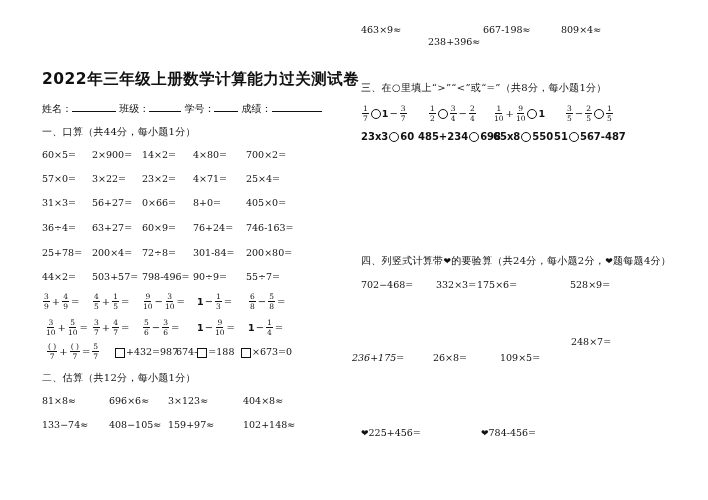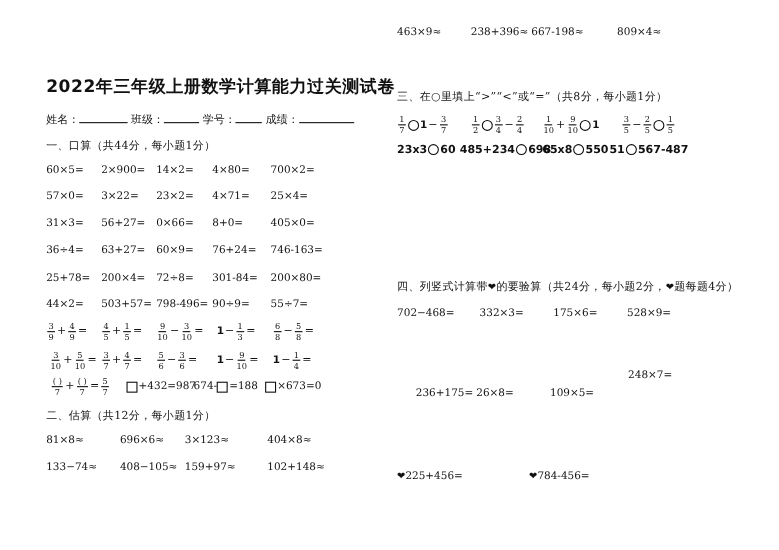--- a/index.html
+++ b/index.html
@@ -149,21 +149,21 @@
 <div id="s2rows">
     <div class="abs item" style="left:42px;top:395px;">81×8≈</div>
     <div class="abs item" style="left:109px;top:395px;">696×6≈</div>
     <div class="abs item" style="left:168px;top:395px;">3×123≈</div>
     <div class="abs item" style="left:243px;top:395px;">404×8≈</div>
     <div class="abs item" style="left:42px;top:419px;">133−74≈</div>
     <div class="abs item" style="left:109px;top:419px;">408−105≈</div>
     <div class="abs item" style="left:168px;top:419px;">159+97≈</div>
     <div class="abs item" style="left:243px;top:419px;">102+148≈</div>
     <div class="abs item" style="left:361px;top:24px;">463×9≈</div>
-    <div class="abs item" style="left:428px;top:24px;text-align:center;">238+396≈</div>
+    <div class="abs item" style="left:428px;top:36px;text-align:center;">238+396≈</div>
     <div class="abs item" style="left:483px;top:24px;">667-198≈</div>
     <div class="abs item" style="left:561px;top:24px;">809×4≈</div>
   </div>
 
 <div class="abs sec" style="left:361px;top:81px;">三、在○里填上“&gt;”“&lt;”或“=”（共8分，每小题1分）</div>
 <div id="s3row1">
     <div class="abs item" style="left:361px;top:104px;"><span class="frac">
         <span class="n">1</span>
         <span class="d">7</span>
       </span><span class="circ"></span><span class="one">1</span><span class="op">−</span><span class="frac">
@@ -204,21 +204,21 @@
     <div class="abs bold" style="left:493px;top:131px;"><span>65x8</span><span class="circ"></span><span>550</span></div>
     <div class="abs bold" style="left:554px;top:131px;"><span>51</span><span class="circ"></span><span>567-487</span></div>
   </div>
 
 <div class="abs sec" style="left:361px;top:254px;">
   <span>四、列竖式计算带</span><span class="heart">❤</span><span>的要验算（共24分，每小题2分，</span><span class="heart">❤</span><span>题每题4分）</span>
 </div>
 <div id="s4rows">
     <div class="abs item" style="left:361px;top:279px;">702−468=</div>
     <div class="abs item" style="left:436px;top:279px;">332×3=</div>
-    <div class="abs item" style="left:503px;top:279px;">175×6=</div>
+    <div class="abs item" style="left:477px;top:279px;">175×6=</div>
     <div class="abs item" style="left:570px;top:279px;">528×9=</div>
-    <div class="abs item" style="left:378px;top:352px;">236+175=</div>
+    <div class="abs item" style="left:352px;top:352px;font-style:italic;">236+175=</div>
     <div class="abs item" style="left:433px;top:352px;">26×8=</div>
     <div class="abs item" style="left:500px;top:352px;">109×5=</div>
     <div class="abs item" style="left:571px;top:336px;">248×7=</div>
     <div class="abs item" style="left:361px;top:427px;"><span class="heart">❤</span><span>225+456=</span></div>
     <div class="abs item" style="left:481px;top:427px;"><span class="heart">❤</span><span>784-456=</span></div>
   </div>
 
 </body></html>

